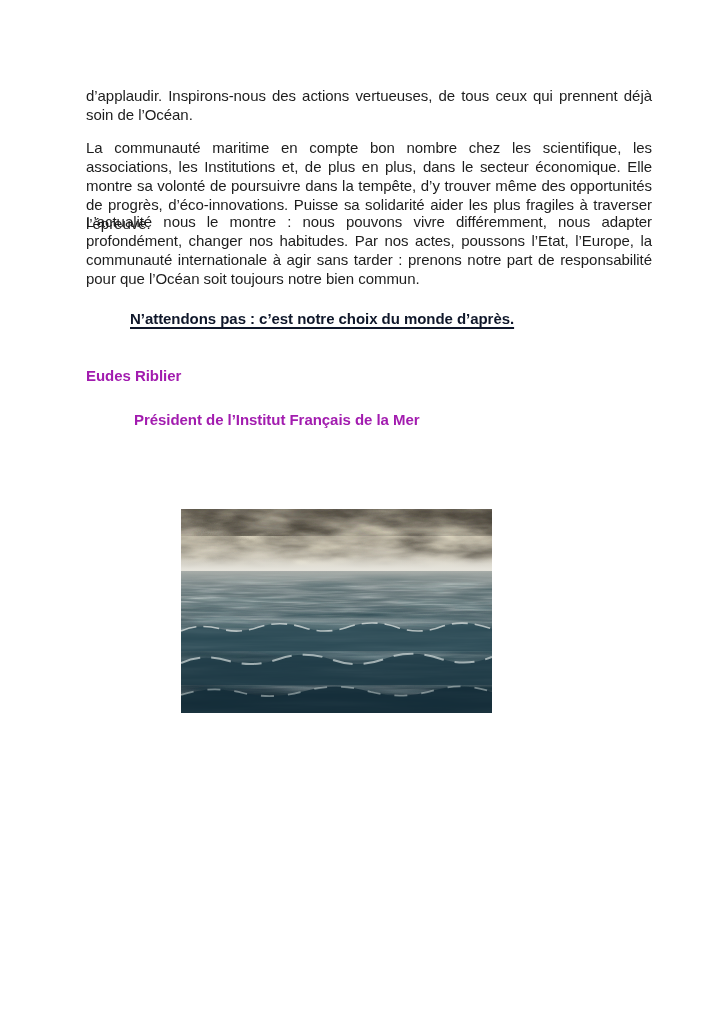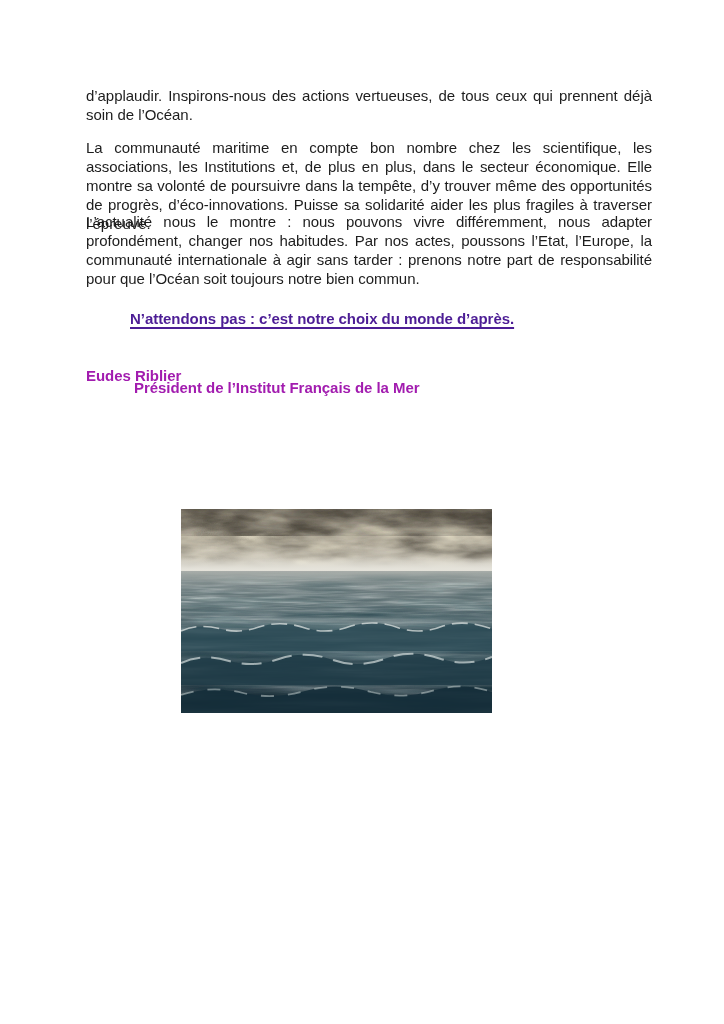--- a/index.html
+++ b/index.html
@@ -27,32 +27,32 @@
     font-size: 15px;
     line-height: 19px;
     letter-spacing: -0.05px;
     margin: 0;
   }
   .justify { text-align: justify; }
   .nowidth { width: auto; white-space: nowrap; }
   .bold { font-weight: 700; color: #a21caf; }
   .emphasis {
     font-weight: 700;
-    color: #4c1d95;
+    color: #0f172a;
     text-decoration: underline;
     text-decoration-thickness: 1.6px;
     text-underline-offset: 3px;
     padding-left: 44px;
   }
   #p1 { top: 86px; }
   #p2 { top: 138px; }
   #p3 { top: 212px; }
   #emphasis-line { top: 309px; }
   #sig-name { top: 366px; }
-  #sig-title { top: 378px; padding-left: 48px; }
+  #sig-title { top: 410px; padding-left: 48px; }
   #sig-role { top: 426px; }
   figure.ocean {
     position: absolute;
     left: 181px;
     top: 509px;
     width: 311px;
     height: 204px;
     margin: 0;
     padding: 0;
     overflow: hidden;

